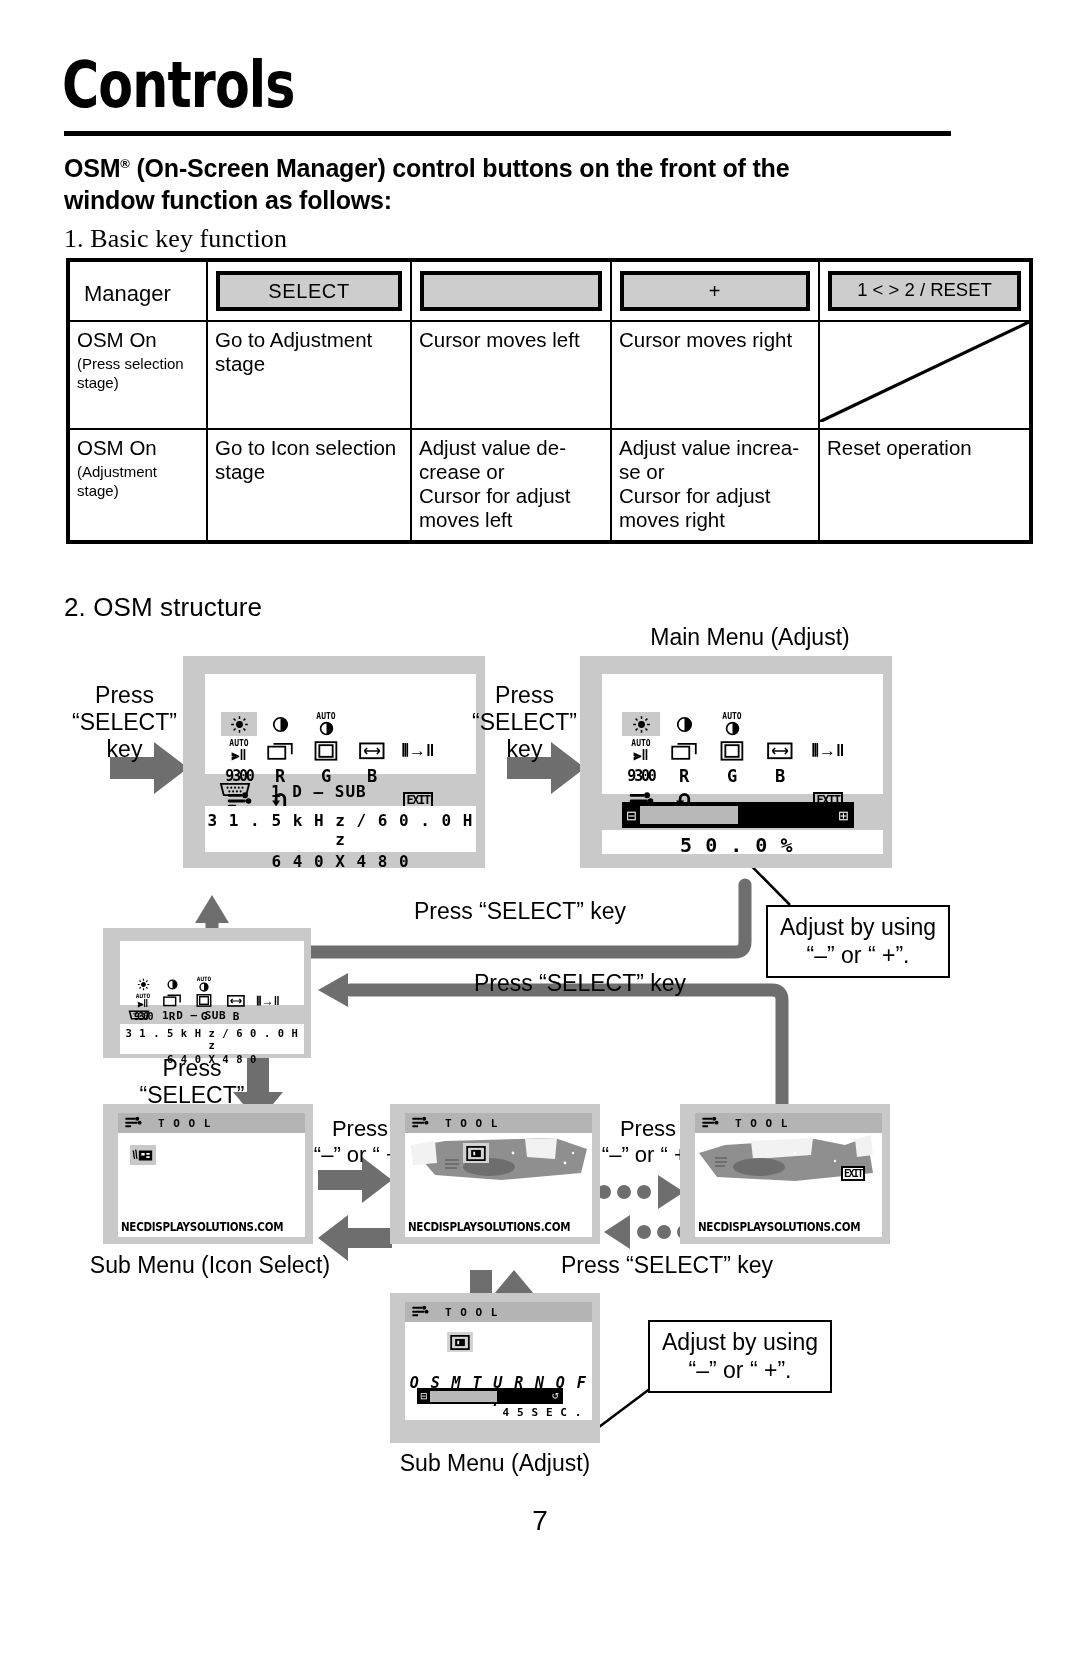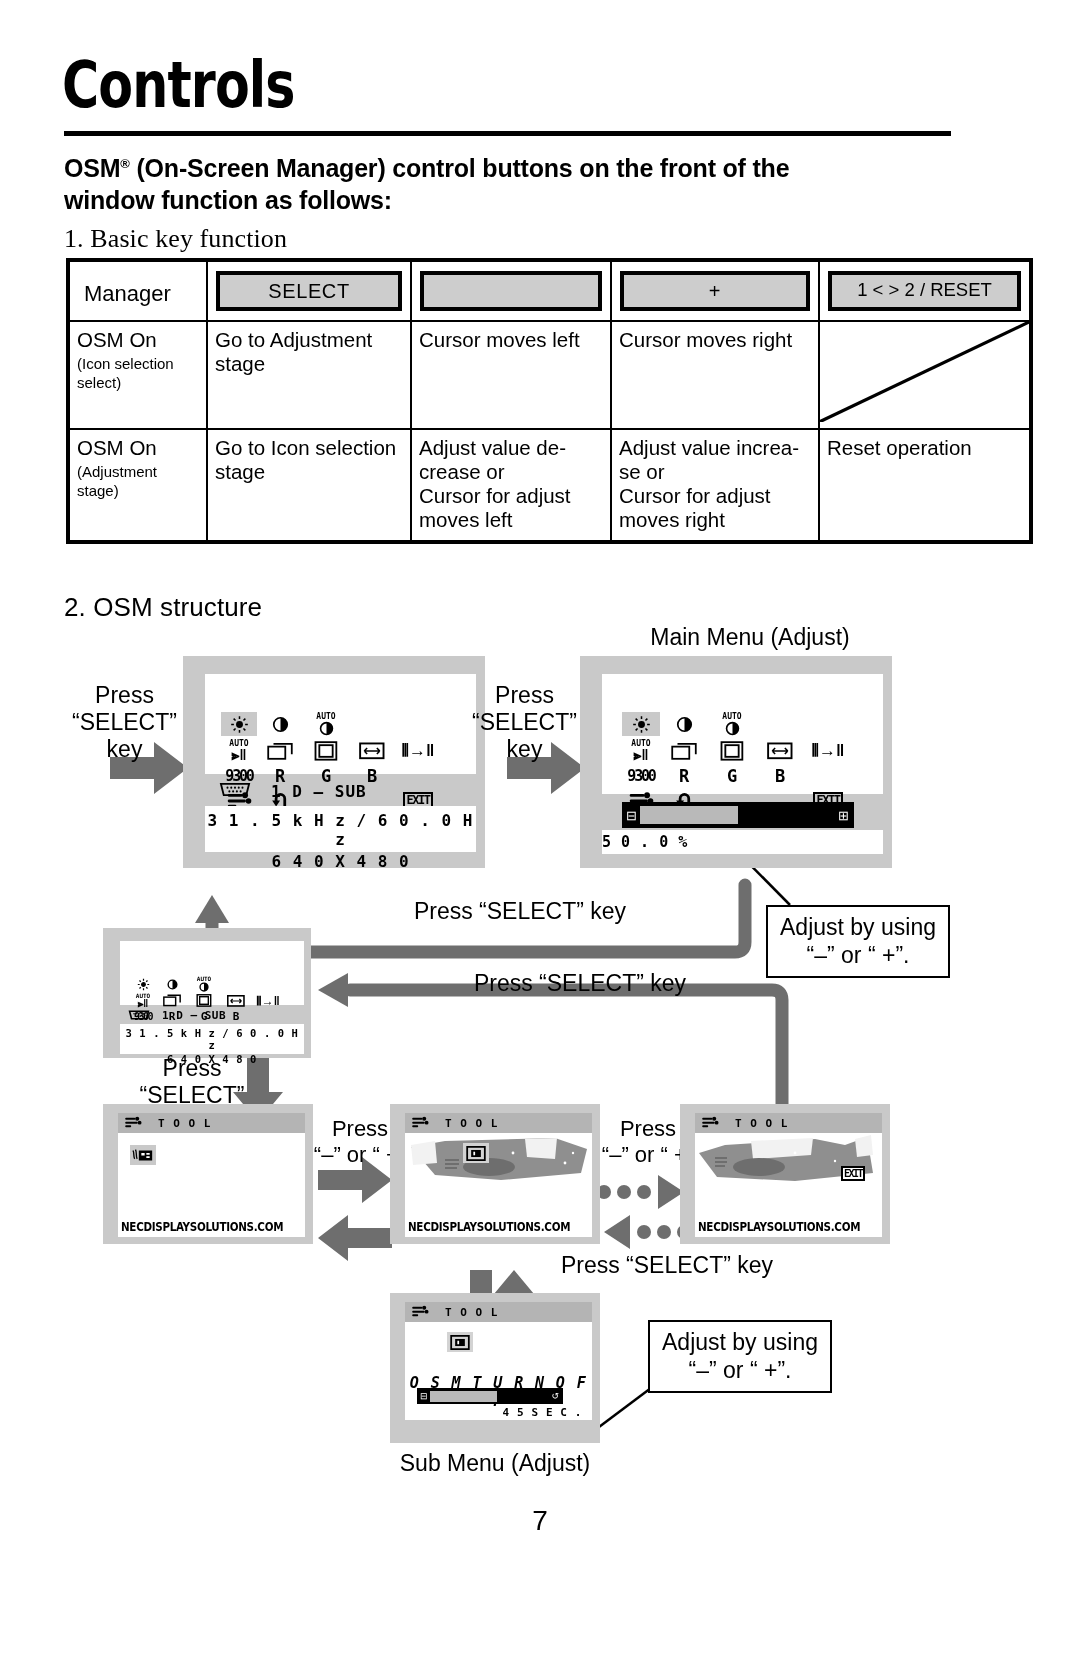--- a/index.html
+++ b/index.html
@@ -124,21 +124,21 @@
       </td>
       <td class="c4">
         <div class="btnkey sm">1 &lt; &gt; 2 / RESET</div>
       </td>
     </tr>
 
 
     <tr>
       <td class="tall">
         <span>OSM On</span>
-        <span class="sub">(Icon selection select)</span>
+        <span class="sub">(Press selection stage)</span>
       </td>
       <td>Go to Adjustment stage</td>
       <td>Cursor moves left</td>
       <td>Cursor moves right</td>
       <td class="diagcell">
         <svg viewBox="0 0 193 92" preserveAspectRatio="none">
           <line x1="0" y1="92" x2="193" y2="0" stroke="#000" stroke-width="3.2" vector-effect="non-scaling-stroke"></line>
         </svg>
       </td>
     </tr>
@@ -430,21 +430,21 @@
       </div>
     </div>
     <div style="position:absolute;left:42px;top:146px;width:232px;height:26px;background:#000;display:flex;align-items:center;">
       <span style="color:#fff;font-size:13px;margin-left:4px;line-height:1;">⊟</span>
       <div style="flex:1;height:18px;position:relative;margin:0 3px;">
         <div id="bar-brightness" style="position:absolute;left:0;top:0;bottom:0;width:50%;background:#b9b9b9;"></div>
       </div>
       <span style="color:#fff;font-size:13px;margin-right:5px;line-height:1;">⊞</span>
     </div>
     <div class="inner" style="left:22px;top:174px;right:9px;height:24px;">
-      <div class="monobold" style="font-size:15px;text-align:left;padding-right:12px;padding-top:3px;letter-spacing:.5px;">5 0 . 0 %</div>
+      <div class="monobold" style="font-size:20px;text-align:center;padding-right:12px;padding-top:3px;letter-spacing:.5px;">5 0 . 0 %</div>
     </div>
   </div>
 
   <div class="lbl" style="left:380px;top:898px;width:280px;">Press “SELECT” key</div>
   <div class="lbl" style="left:440px;top:970px;width:280px;">Press “SELECT” key</div>
 
   <div class="callout" style="left:766px;top:905px;width:160px;white-space:pre-line;">Adjust by using
 “–” or “ +”.</div>
 
   <div class="osm" style="left:103px;top:928px;width:208px;height:130px;">
@@ -581,20 +581,21 @@
             <path d="M1 3c2 4 0 6 2 10M4 2c2 4 0 7 2 11" stroke="#000" stroke-width="1.6" fill="none"></path>
             <path d="M8 3h16v12H8z" fill="#000"></path>
             <path d="M11 6h4v3h-4zM17 6h4v2h-4zM17 10h4v2h-4z" fill="#fff"></path>
           </svg>
       </div>
     </div>
     <div style="position:absolute;left:15px;top:113px;right:8px;height:20px;background:#fff;display:flex;align-items:center;">
       <span style="font-size:11.5px;font-weight:bold;letter-spacing:-.3px;margin-left:3px;font-family:'DejaVu Sans Condensed','Liberation Sans',sans-serif;">NECDISPLAYSOLUTIONS.COM</span>
     </div>
   </div>
+  <div class="cap" style="left:60px;top:1252px;width:300px;">Sub Menu (Icon Select)</div>
 
   <div class="lbl sm" style="left:300px;top:1116px;width:120px;white-space:pre-line;">Press
 “–” or “ +”</div>
 
   <div class="osm" style="left:390px;top:1104px;width:210px;height:140px;">
     <div style="position:absolute;left:15px;top:9px;right:8px;height:20px;background:#b4b4b4;display:flex;align-items:center;">
       <span style="margin-left:6px;">
         <svg width="18" height="12" viewBox="0 0 30 20">
             <g fill="#000">
               <rect x="2" y="3" width="17" height="3.3" rx="1.6"></rect>

